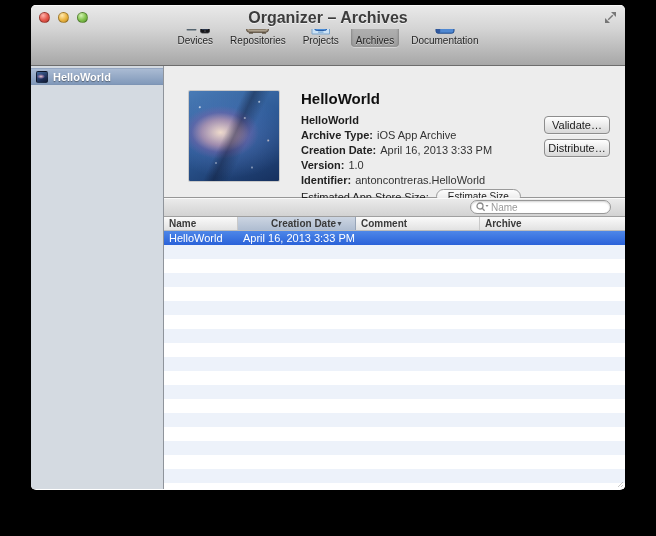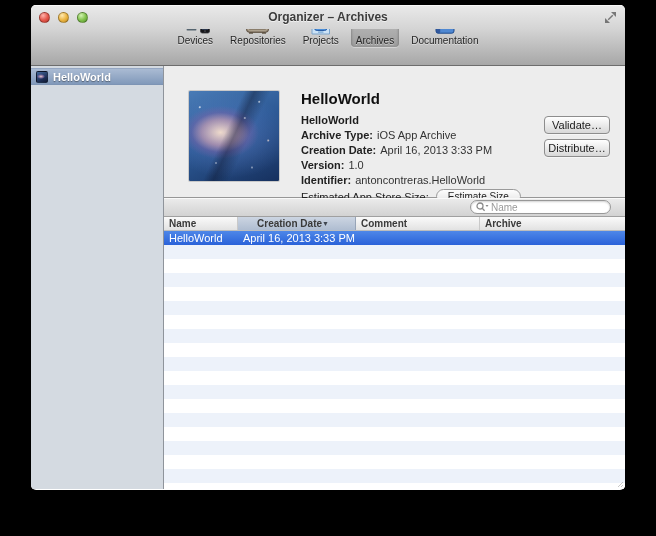--- a/index.html
+++ b/index.html
@@ -20,21 +20,21 @@
     height:24px; position:relative;
     background:linear-gradient(#eaeaea,#d4d4d4);
     box-shadow:inset 0 1px 0 rgba(255,255,255,.6);
   }
   .traffic { position:absolute; left:8px; top:7px; display:flex; gap:8px; }
   .tl { width:11px; height:11px; border-radius:50%; border:1px solid rgba(0,0,0,.28); }
   .tl.red    { background:radial-gradient(circle at 35% 28%, #ffb3ab, #e4564a 55%, #b8392e); }
   .tl.yellow { background:radial-gradient(circle at 35% 28%, #ffe9b0, #eab33f 55%, #c08c28); }
   .tl.green  { background:radial-gradient(circle at 35% 28%, #d2f3b0, #7fc04a 55%, #5a9632); }
   .win-title {
-    text-align:center; font-size:12px; font-weight:bold; color:#3c3c3c;
+    text-align:center; font-size:16px; font-weight:bold; color:#3c3c3c;
     line-height:25px; text-shadow:0 1px 0 rgba(255,255,255,.6);
   }
   .fullscreen { position:absolute; right:8px; top:6px; width:13px; height:13px; opacity:.75; }
   
   .toolbar {
     height:37px; background:linear-gradient(#d4d4d4,#a7a7a7);
     border-bottom:1px solid #6d6d6d;
   }
   .tb-row { display:flex; justify-content:center; align-items:flex-end; height:100%; gap:7px; padding-bottom:18px; }
   .tb-item { display:flex; flex-direction:column; align-items:center; padding:2px 5px 1px; border-radius:4px; }
@@ -126,21 +126,21 @@
     font-size:10px; font-weight:bold; color:#3a3a3a;
   }
   .th { padding-left:5px; line-height:13px; border-right:1px solid #c9c9c9; white-space:nowrap; overflow:hidden; }
   .th.c-name { width:74px; flex:none; }
   .th.c-date { width:118px; flex:none; }
   .th.c-comment { width:124px; flex:none; }
   .th.c-status { flex:1; border-right:none; }
   .th.sorted {
     background:linear-gradient(#ccd5e2,#afbdd1);
     border-right-color:#97a4b7;
-    display:flex; justify-content:center; padding-right:12px;
+    display:flex; justify-content:flex-end; padding-right:12px;
   }
   .sort-tri { font-size:7px; color:#3f4650; line-height:14px; }
   .table-body {
     flex:1; position:relative;
     background:repeating-linear-gradient(to bottom, #ffffff 0 14px, #edf2fa 14px 28px);
   }
   .row {
     height:14px; display:flex; line-height:14px; font-size:11px; color:#fff;
     background:linear-gradient(#4e87e8,#2a62d9);
   }

